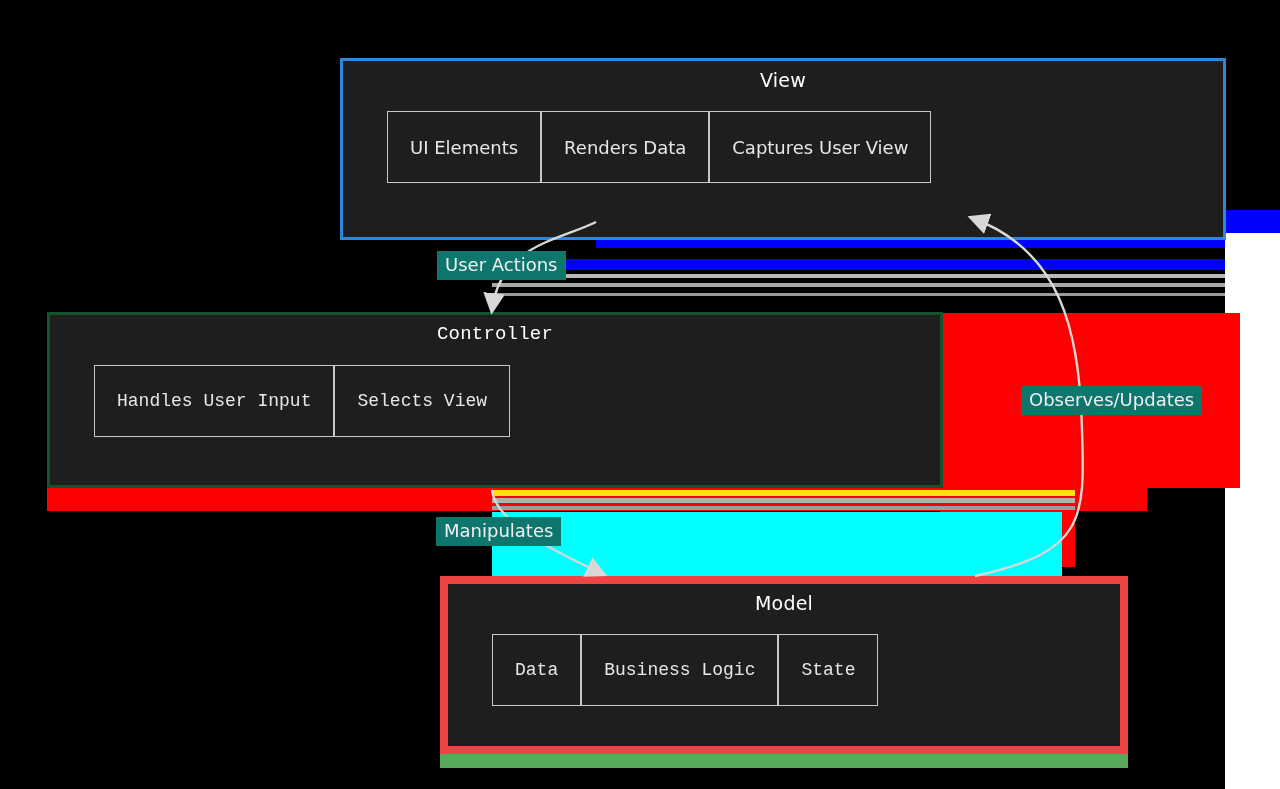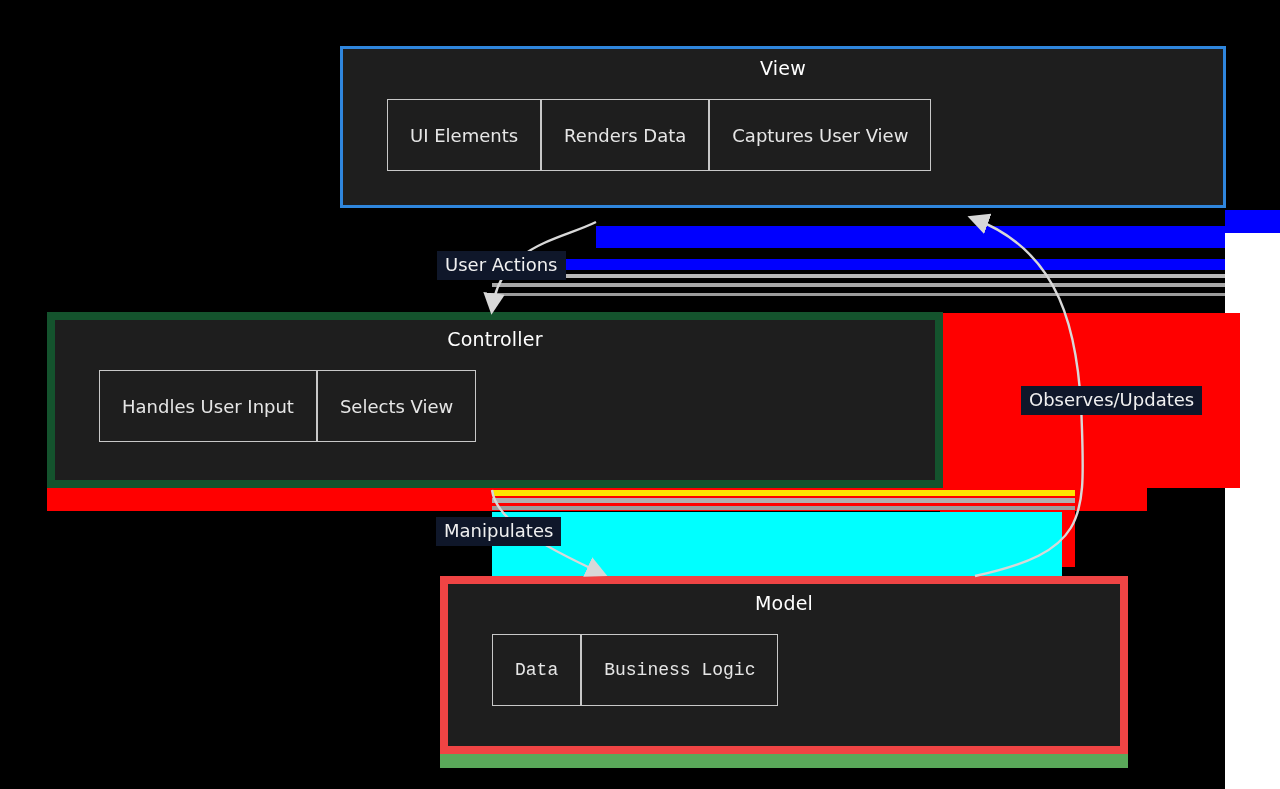--- a/index.html
+++ b/index.html
@@ -79,49 +79,50 @@
     height: 72px;
     display: flex;
     align-items: center;
     justify-content: center;
     padding: 0 22px;
     box-sizing: border-box;
     white-space: nowrap;
   }
 
   #panel-view {
-    left: 340px; top: 46px; width: 886px; height: 162px;
+    left: 340px; top: 58px; width: 886px; height: 182px;
     border: 3px solid #2f86dd;
   }
   #panel-view .sub-row { top: 50px; padding: 0 44px; }
 
   #panel-controller {
     left: 47px; top: 312px; width: 896px; height: 176px;
-    border: 8px solid #14532d;
+    border: 3px solid #14532d;
+    font-family: Liberation Mono, monospace;
   }
   #panel-controller .sub-row { top: 50px; padding: 0 44px; }
 
   #panel-model {
     left: 440px; top: 576px; width: 688px; height: 178px;
     border: 8px solid #ef4444;
   }
   #panel-model .sub-row { top: 50px; padding: 0 44px; font-family: Liberation Mono, monospace; }
 
   
   #connectors {
     position: absolute;
     left: 0; top: 0;
     width: 1280px; height: 789px;
     pointer-events: none;
   }
 
   
   .edge-label {
     position: absolute;
-    background: #0f172a;
+    background: #0f766e;
     color: #f0f0f0;
     font-size: 18px;
     padding: 5px 8px 6px 8px;
     white-space: nowrap;
     box-sizing: border-box;
     line-height: 1.0;
   }
   #label-user-actions   { left: 437px; top: 251px; }
   #label-manipulates    { left: 436px; top: 517px; }
   #label-observes       { left: 985px; top: 386px; margin-left: 36px; }
@@ -162,20 +163,21 @@
       <div class="subbox">Handles User Input</div>
       <div class="subbox">Selects View</div>
     </div>
   </div>
 
   <div class="panel" id="panel-model">
     <div class="panel-title">Model</div>
     <div class="sub-row">
       <div class="subbox">Data</div>
       <div class="subbox">Business Logic</div>
+      <div class="subbox">State</div>
     </div>
   </div>
 
   <svg id="connectors" viewBox="0 0 1280 789" xmlns="http://www.w3.org/2000/svg">
     <defs>
       <marker id="arrowhead" markerWidth="9" markerHeight="9" refX="7" refY="4.5" orient="auto">
         <path d="M0,0 L9,4.5 L0,9 z" fill="#d8d8d8"></path>
       </marker>
     </defs>
 

